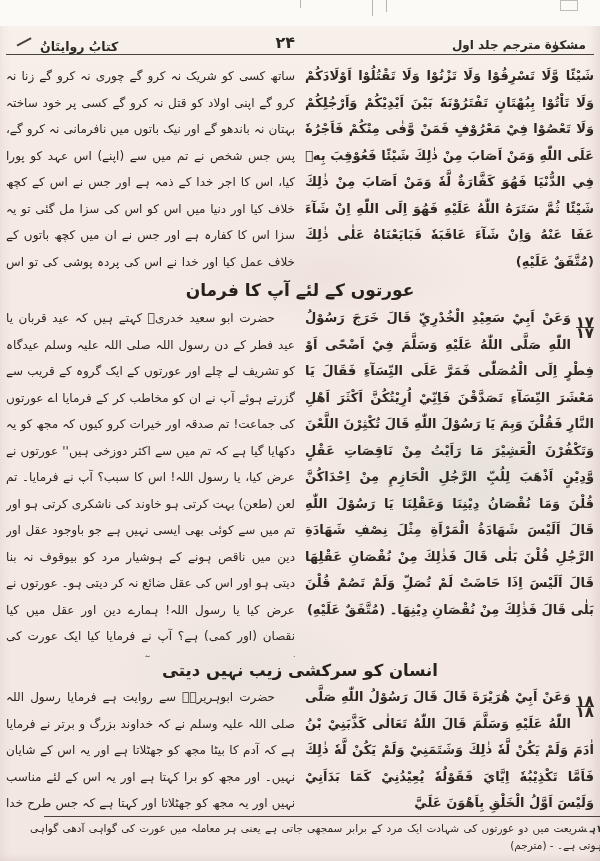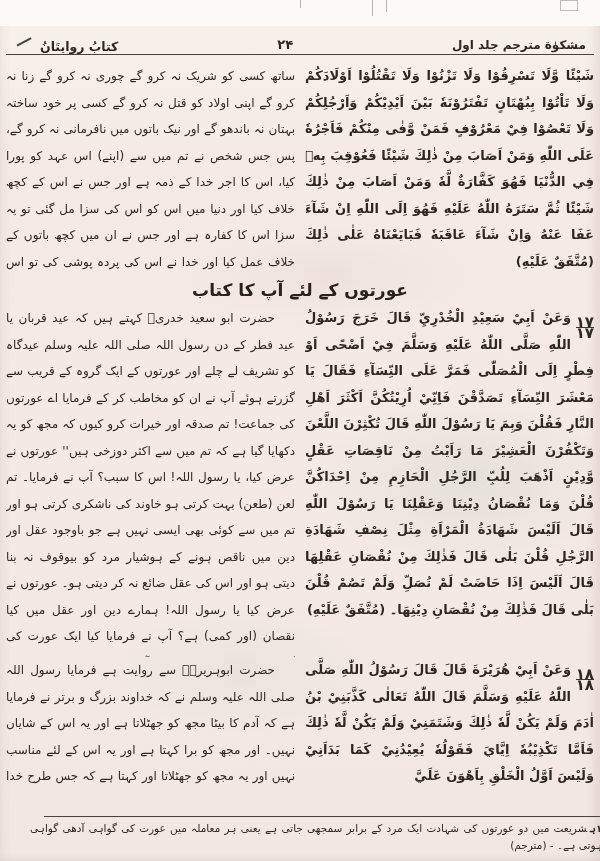--- a/index.html
+++ b/index.html
@@ -29,21 +29,21 @@
   
   .hdr{
     display:flex;align-items:flex-end;justify-content:space-between;
     direction:rtl;
     height:26px;
     border-bottom:1.6px solid #4a433d;
     padding:0 8px 2px 8px;
     font-size:12.5px;font-weight:bold;
   }
   .hdr .h-right{font-size:12px;text-align:right;}
-  .hdr .h-center{font-size:13px;letter-spacing:1px;}
+  .hdr .h-center{font-size:16px;letter-spacing:1px;}
   .hdr .h-left{position:relative;padding-left:26px;border-bottom:1.4px solid #4a433d;margin-bottom:-3px;}
   .swash{position:absolute;left:2px;top:2px;width:16px;height:1.6px;background:#4a433d;transform:rotate(-28deg);}
 
   
   .sec{display:flex;direction:rtl;gap:10px;overflow:hidden;}
   .col{flex:1 1 0;overflow:hidden;}
   .col p{margin:0;text-align:justify;}
   .arabic p{
     font-weight:bold;
     font-size:13px;line-height:26.5px;
@@ -105,34 +105,35 @@
 
     <div class="sec sec0">
       <div class="col arabic">
         <p>شَيْئًا وَّلَا تَسْرِقُوْا وَلَا تَزْنُوْا وَلَا تَقْتُلُوْا اَوْلَادَكُمْ وَلَا تَاْتُوْا بِبُهْتَانٍ تَفْتَرُوْنَهٗ بَيْنَ اَيْدِيْكُمْ وَاَرْجُلِكُمْ وَلَا تَعْصُوْا فِيْ مَعْرُوْفٍ فَمَنْ وَّفٰى مِنْكُمْ فَاَجْرُهٗ عَلَى اللّٰهِ وَمَنْ اَصَابَ مِنْ ذٰلِكَ شَيْئًا فَعُوْقِبَ بِهٖ فِي الدُّنْيَا فَهُوَ كَفَّارَةٌ لَّهٗ وَمَنْ اَصَابَ مِنْ ذٰلِكَ شَيْئًا ثُمَّ سَتَرَهُ اللّٰهُ عَلَيْهِ فَهُوَ اِلَى اللّٰهِ اِنْ شَآءَ عَفَا عَنْهُ وَاِنْ شَآءَ عَاقَبَهٗ فَبَايَعْنَاهُ عَلٰى ذٰلِكَ (مُتَّفَقٌ عَلَيْهِ)</p>
       </div>
       <div class="col urdu">
         <p>ساتھ کسی کو شریک نہ کرو گے چوری نہ کرو گے زنا نہ کرو گے اپنی اولاد کو قتل نہ کرو گے کسی پر خود ساختہ بہتان نہ باندھو گے اور نیک باتوں میں نافرمانی نہ کرو گے، پس جس شخص نے تم میں سے (اپنے) اس عہد کو پورا کیا، اس کا اجر خدا کے ذمہ ہے اور جس نے اس کے کچھ خلاف کیا اور دنیا میں اس کو اس کی سزا مل گئی تو یہ سزا اس کا کفارہ ہے اور جس نے ان میں کچھ باتوں کے خلاف عمل کیا اور خدا نے اس کی پردہ پوشی کی تو اس کا معاملہ خدا کے ہاتھ میں ہے وہ خواہ اس کو معاف کر دے خواہ اس کو سزا دے، عبادہ بن صامت کہتے ہیں کہ ہم سب لوگوں نے اس پر بیعت کی۔ (بخاری و مسلم)</p>
       </div>
     </div>
 
-    <h2 class="sec-heading">عورتوں کے لئے آپ کا كتاب</h2>
+    <h2 class="sec-heading">عورتوں کے لئے آپ کا فرمان</h2>
 
     <div class="sec sec1">
       <div class="col arabic">
         <p><span class="hnum">
               <span class="t">١٧</span>
               <span class="b">١٧</span>
             </span><span>وَعَنْ اَبِيْ سَعِيْدِ الْخُدْرِيِّ قَالَ خَرَجَ رَسُوْلُ اللّٰهِ صَلَّى اللّٰهُ عَلَيْهِ وَسَلَّمَ فِيْ اَضْحًى اَوْ فِطْرٍ اِلَى الْمُصَلّٰى فَمَرَّ عَلَى النِّسَآءِ فَقَالَ يَا مَعْشَرَ النِّسَآءِ تَصَدَّقْنَ فَاِنِّيْ اُرِيْتُكُنَّ اَكْثَرَ اَهْلِ النَّارِ فَقُلْنَ وَبِمَ يَا رَسُوْلَ اللّٰهِ قَالَ تُكْثِرْنَ اللَّعْنَ وَتَكْفُرْنَ الْعَشِيْرَ مَا رَاَيْتُ مِنْ نَاقِصَاتِ عَقْلٍ وَّدِيْنٍ اَذْهَبَ لِلُبِّ الرَّجُلِ الْحَازِمِ مِنْ اِحْدَاكُنَّ قُلْنَ وَمَا نُقْصَانُ دِيْنِنَا وَعَقْلِنَا يَا رَسُوْلَ اللّٰهِ قَالَ اَلَيْسَ شَهَادَةُ الْمَرْاَةِ مِثْلَ نِصْفِ شَهَادَةِ الرَّجُلِ قُلْنَ بَلٰى قَالَ فَذٰلِكَ مِنْ نُقْصَانِ عَقْلِهَا قَالَ اَلَيْسَ اِذَا حَاضَتْ لَمْ تُصَلِّ وَلَمْ تَصُمْ قُلْنَ بَلٰى قَالَ فَذٰلِكَ مِنْ نُقْصَانِ دِيْنِهَا۔ (مُتَّفَقٌ عَلَيْهِ)</span></p>
       </div>
       <div class="col urdu">
         <p>حضرت ابو سعید خدریؓ کہتے ہیں کہ عید قربان یا عید فطر کے دن رسول اللہ صلی اللہ علیہ وسلم عیدگاہ کو تشریف لے چلے اور عورتوں کے ایک گروہ کے قریب سے گزرتے ہوئے آپ نے ان کو مخاطب کر کے فرمایا اے عورتوں کی جماعت! تم صدقہ اور خیرات کرو کیوں کہ مجھ کو یہ دکھایا گیا ہے کہ تم میں سے اکثر دوزخی ہیں'' عورتوں نے عرض کیا، یا رسول اللہ! اس کا سبب؟ آپ نے فرمایا۔ تم لعن (طعن) بہت کرتی ہو خاوند کی ناشکری کرتی ہو اور تم میں سے کوئی بھی ایسی نہیں ہے جو باوجود عقل اور دین میں ناقص ہونے کے ہوشیار مرد کو بیوقوف نہ بنا دیتی ہو اور اس کی عقل ضائع نہ کر دیتی ہو۔ عورتوں نے عرض کیا یا رسول اللہ! ہمارے دین اور عقل میں کیا نقصان (اور کمی) ہے؟ آپ نے فرمایا کیا ایک عورت کی گواہی مرد کے مقابلے میں آدھی نہیں ہے۔ عورتوں نے عرض کیا یا رسول اللہ یہ تو ٹھیک ہے۔ آپ نے فرمایا یہ تو تمہاری عقل کا نقصان ہے اور جب تم حیض کی حالت میں ہو، تو نہ نماز پڑھ سکتی ہو اور نہ روزہ رکھ سکتی ہو۔ عورتوں نے عرض کیا یہ بھی درست ہے آپ نے فرمایا یہ تمہارے دین کا نقصان ہے۔ (بخاری و مسلم)</p>
       </div>
     </div>
 
+    <h2 class="sec-heading h2x">انسان کو سرکشی زیب نہیں دیتی</h2>
 
     <div class="sec sec2">
       <div class="col arabic">
         <p><span class="hnum">
               <span class="t">١٨</span>
               <span class="b">١٨</span>
             </span><span>وَعَنْ اَبِيْ هُرَيْرَةَ قَالَ قَالَ رَسُوْلُ اللّٰهِ صَلَّى اللّٰهُ عَلَيْهِ وَسَلَّمَ قَالَ اللّٰهُ تَعَالٰى كَذَّبَنِيْ بْنُ اٰدَمَ وَلَمْ يَكُنْ لَّهٗ ذٰلِكَ وَشَتَمَنِيْ وَلَمْ يَكُنْ لَّهٗ ذٰلِكَ فَاَمَّا تَكْذِيْبُهٗ اِيَّايَ فَقَوْلُهٗ يُعِيْدُنِيْ كَمَا بَدَاَنِيْ وَلَيْسَ اَوَّلُ الْخَلْقِ بِاَهْوَنَ عَلَيَّ</span></p>
       </div>
       <div class="col urdu">
         <p>حضرت ابوہریرہؓ سے روایت ہے فرمایا رسول اللہ صلی اللہ علیہ وسلم نے کہ خداوند بزرگ و برتر نے فرمایا ہے کہ آدم کا بیٹا مجھ کو جھٹلاتا ہے اور یہ اس کے شایان نہیں۔ اور مجھ کو برا کہتا ہے اور یہ اس کے لئے مناسب نہیں اور یہ مجھ کو جھٹلاتا اور کہتا ہے کہ جس طرح خدا نے مجھ کو پیدا کیا ہے وہ مرنے کے بعد اسی طرح مجھ کو دوبارہ ہرگز زندہ نہ کرے گا حالانکہ اس کا پہلی</p>

